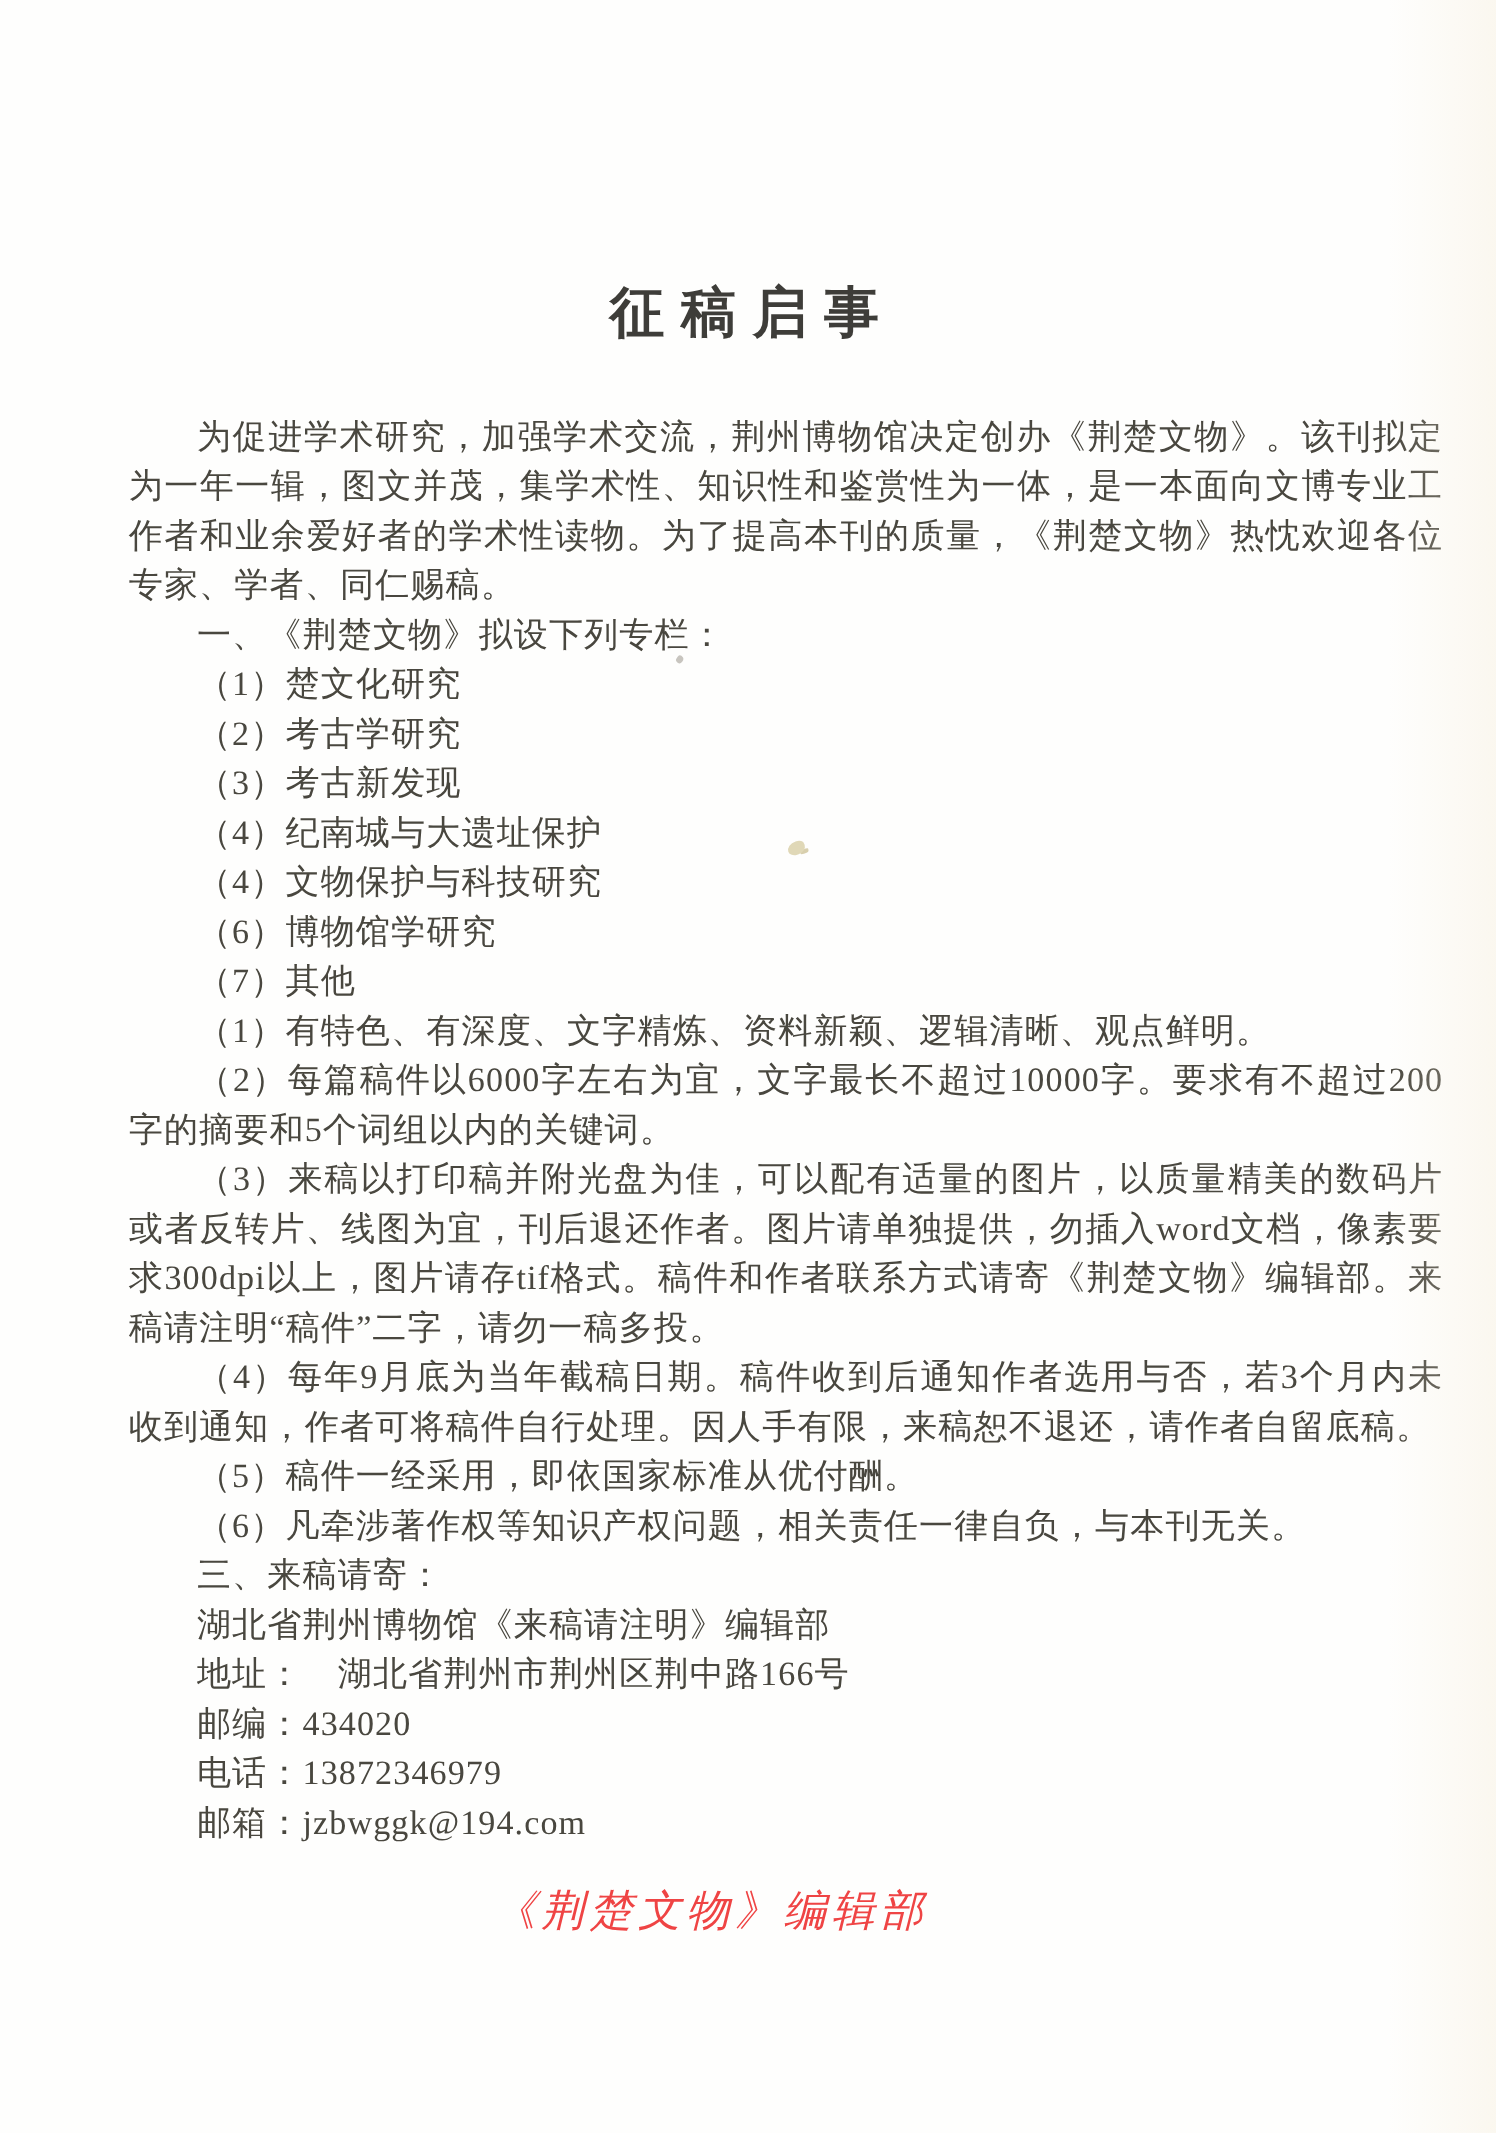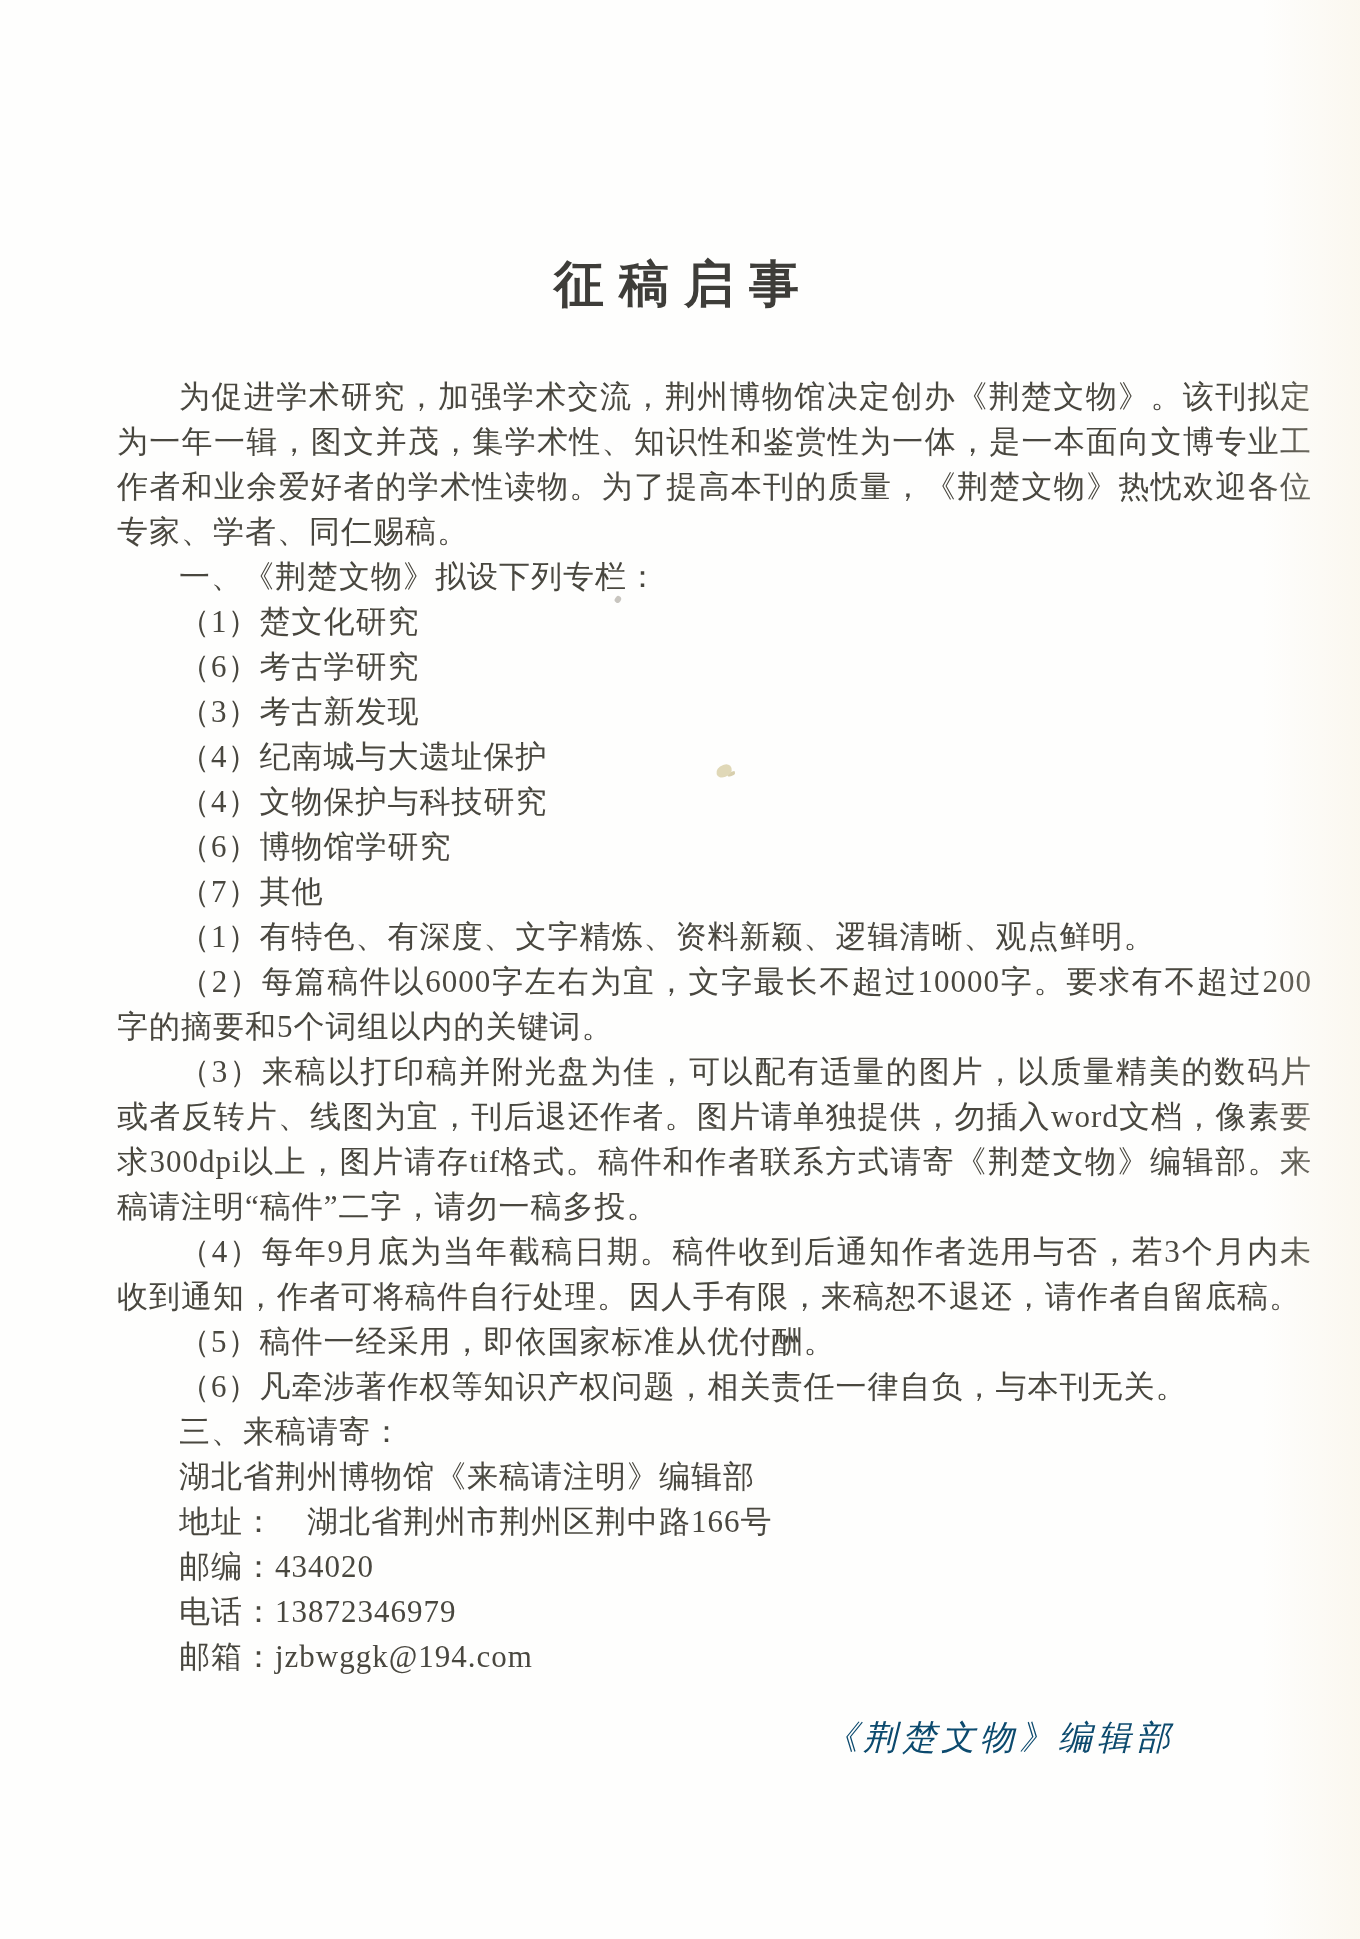--- a/index.html
+++ b/index.html
@@ -49,26 +49,26 @@
     letter-spacing: 1px;
     color: #49473f;
     text-align: justify;
   }
   .para {
     margin: 0;
     text-indent: 2em;
   }
   .signature {
     margin: 36px 137px 0 0;
-    text-align: right;
-    font-size: 34px;
+    text-align: center;
+    font-size: 39px;
     line-height: 45px;
     font-style: italic;
     letter-spacing: 5px;
-    color: #0c4a6e;
+    color: #ef4444;
   }
   
   .speck {
     position: absolute;
     pointer-events: none;
   }
   .speck-1 {
     left: 615px; top: 596px;
     width: 6px; height: 7px;
     background: #9a958c;
@@ -90,21 +90,21 @@
 <body>
 
 <div class="page">
 
   <h1 class="doc-title">征稿启事</h1>
 
   <div class="doc-body">
     <p class="para">为促进学术研究，加强学术交流，荆州博物馆决定创办《荆楚文物》。该刊拟定为一年一辑，图文并茂，集学术性、知识性和鉴赏性为一体，是一本面向文博专业工作者和业余爱好者的学术性读物。为了提高本刊的质量，《荆楚文物》热忱欢迎各位专家、学者、同仁赐稿。</p>
     <p class="para">一、《荆楚文物》拟设下列专栏：</p>
     <p class="para">（1）楚文化研究</p>
-    <p class="para">（6）考古学研究</p>
+    <p class="para">（2）考古学研究</p>
     <p class="para">（3）考古新发现</p>
     <p class="para">（4）纪南城与大遗址保护</p>
     <p class="para">（4）文物保护与科技研究</p>
     <p class="para">（6）博物馆学研究</p>
     <p class="para">（7）其他</p>
     <p class="para">（1）有特色、有深度、文字精炼、资料新颖、逻辑清晰、观点鲜明。</p>
     <p class="para">（2）每篇稿件以6000字左右为宜，文字最长不超过10000字。要求有不超过200字的摘要和5个词组以内的关键词。</p>
     <p class="para">（3）来稿以打印稿并附光盘为佳，可以配有适量的图片，以质量精美的数码片或者反转片、线图为宜，刊后退还作者。图片请单独提供，勿插入word文档，像素要求300dpi以上，图片请存tif格式。稿件和作者联系方式请寄《荆楚文物》编辑部。来稿请注明“稿件”二字，请勿一稿多投。</p>
     <p class="para">（4）每年9月底为当年截稿日期。稿件收到后通知作者选用与否，若3个月内未收到通知，作者可将稿件自行处理。因人手有限，来稿恕不退还，请作者自留底稿。</p>
     <p class="para">（5）稿件一经采用，即依国家标准从优付酬。</p>

